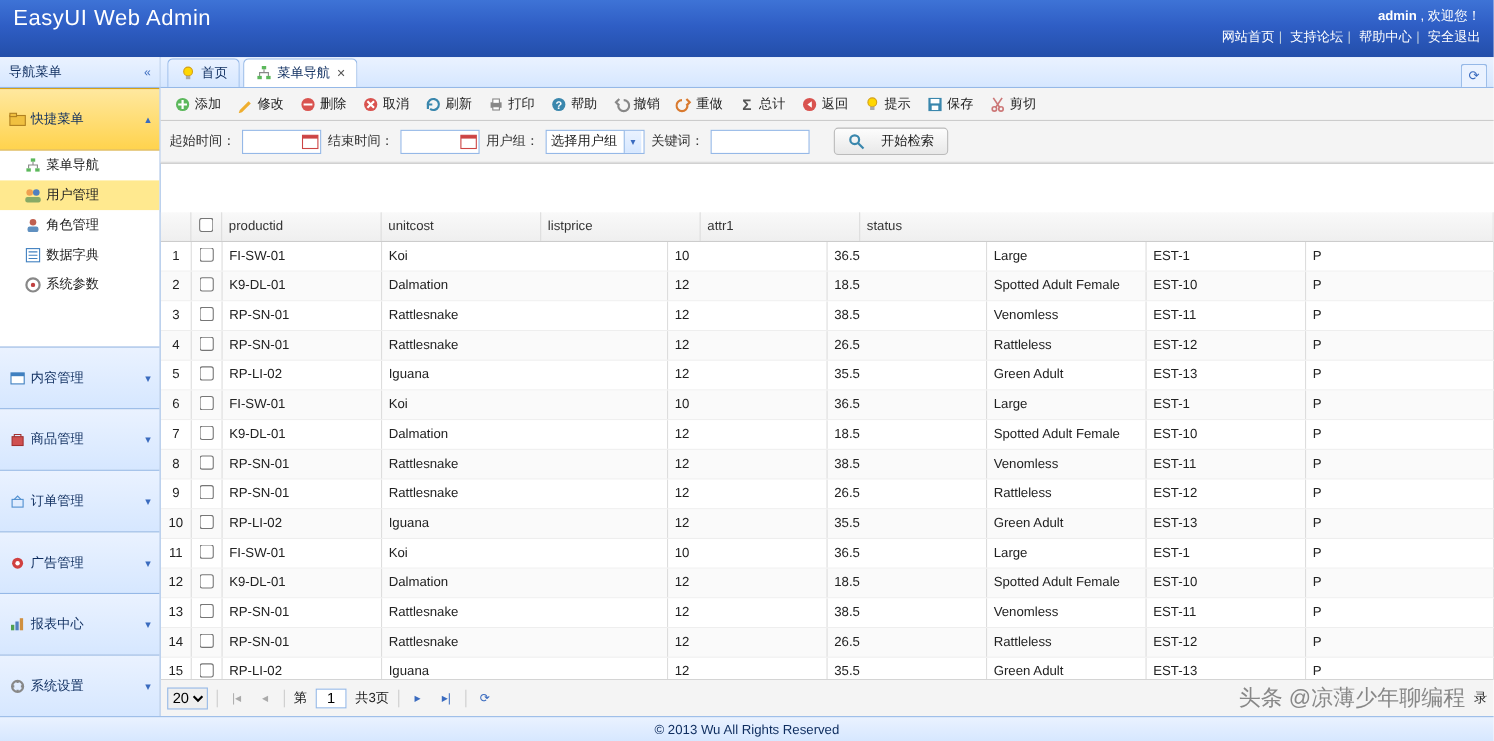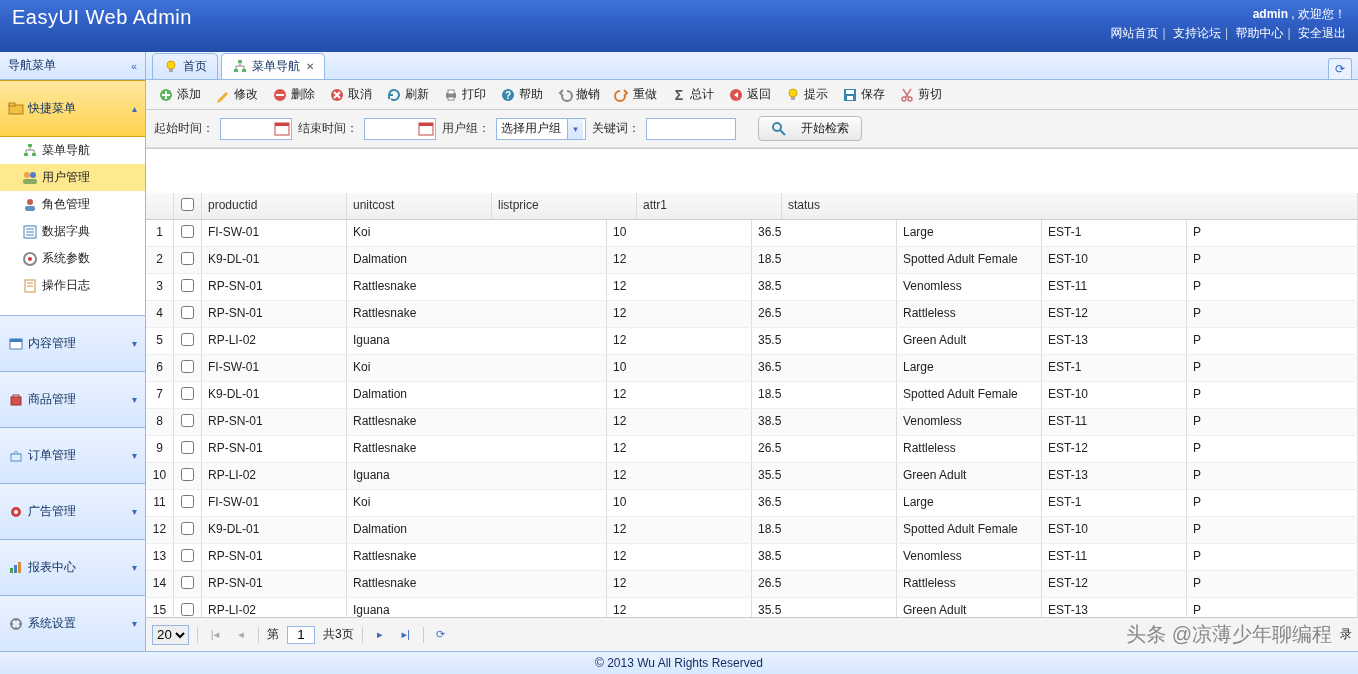--- a/index.html
+++ b/index.html
@@ -137,28 +137,20 @@
             </svg>
             <span>数据字典</span>
           </div>
           <div class="nav-item">
             <svg class="svg nicon" viewBox="0 0 16 16">
               <circle cx="8" cy="8" r="6" fill="none" stroke="#888" stroke-width="2"></circle>
               <circle cx="8" cy="8" r="2" fill="#c04040"></circle>
             </svg>
             <span>系统参数</span>
           </div>
-          <div class="nav-item">
-            <svg class="svg nicon" viewBox="0 0 16 16">
-              <rect x="3" y="2" width="10" height="12" fill="#fff" stroke="#d09040"></rect>
-              <line x1="5" y1="5" x2="11" y2="5" stroke="#d09040"></line>
-              <line x1="5" y1="8" x2="11" y2="8" stroke="#d09040"></line>
-            </svg>
-            <span>操作日志</span>
-          </div>
         </div>
       <div class="acc-bottom" id="bottom-panels">
           <div class="acc-header">
             <span style="display:flex;align-items:center;gap:4px">
               <svg class="svg" viewBox="0 0 16 16">
                 <rect x="2" y="3" width="12" height="10" fill="#fff" stroke="#4080c0"></rect>
                 <rect x="2" y="3" width="12" height="3" fill="#4080c0"></rect>
               </svg>
               <span>内容管理</span>
             </span>

